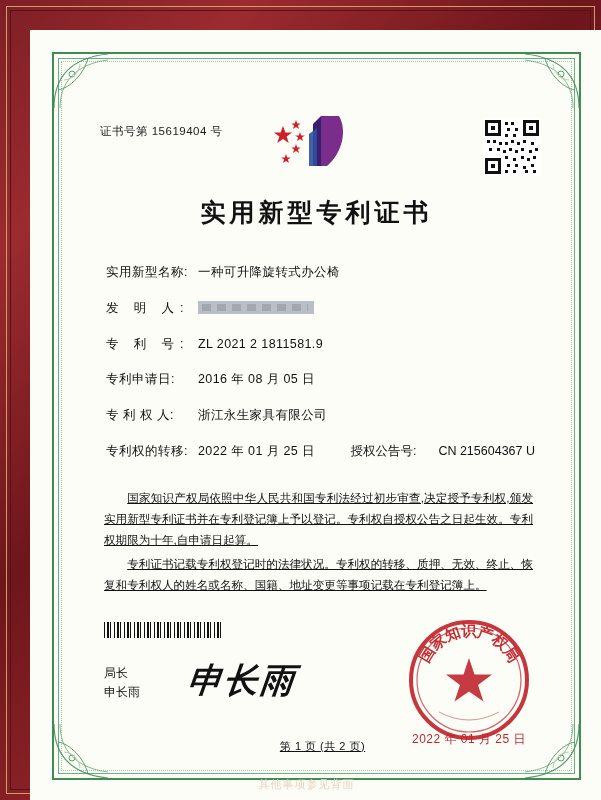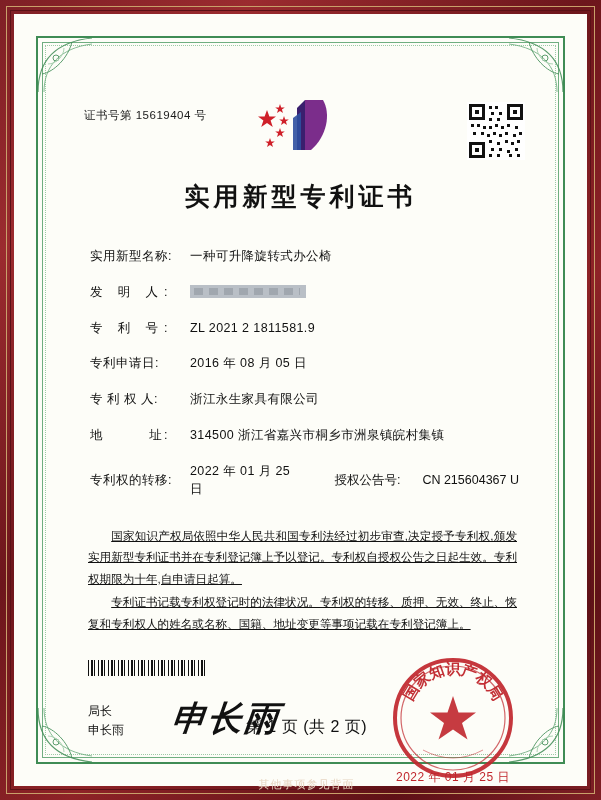--- a/index.html
+++ b/index.html
@@ -14,21 +14,21 @@
     overflow: hidden;
   }
 
   
   .certificate {
     position: relative;
     width: 601px;
     height: 800px;
     box-sizing: border-box;
     background: linear-gradient(135deg, #7e1f25 0%, #9b2b2f 18%, #6d161c 42%, #8e2327 62%, #5f1117 85%, #7e1f25 100%);
-    padding: 14px;
+    padding: 30px;
   }
   .frame-inner-line {
     position: absolute;
     inset: 6px;
     border: 1px solid #c9a06a;
     pointer-events: none;
   }
   .frame-inner-line2 {
     position: absolute;
     inset: 10px;
@@ -129,21 +129,20 @@
     margin-top: 34px;
     padding: 0 22px 0 30px;
   }
   .row {
     display: flex;
     align-items: center;
     margin-bottom: 17px;
     font-size: 12.5px;
     color: #111;
     line-height: 1.5;
-    gap: 8px;
   }
   .row .lbl {
     width: 92px;
     flex: 0 0 92px;
     letter-spacing: 0.5px;
     white-space: nowrap;
   }
   .row .lbl.spread {
     display: inline-block;
     text-align: justify;
@@ -257,23 +256,24 @@
     color: #c0262c;
     letter-spacing: 0.5px;
   }
 
   
   .page-num {
     position: absolute;
     left: 12px; right: 0;
     bottom: 8px;
     text-align: center;
-    font-size: 16px;
+    font-size: 11px;
     color: #111;
     letter-spacing: 0.5px;
+    text-decoration: underline;
   }
 </style>
 </head>
 <body>
 
 <div class="certificate">
   <div class="frame-inner-line"></div>
   <div class="frame-inner-line2"></div>
 
   <div class="paper">
@@ -416,24 +416,20 @@
         <div class="row">
           <span class="lbl">专利申请日:</span>
           <span class="val">2016 年 08 月 05 日</span>
         </div>
 
         <div class="row">
           <span class="lbl">专 利 权 人:</span>
           <span class="val">浙江永生家具有限公司</span>
         </div>
 
-        <div class="row">
-          <span class="lbl spread">地　　　址:</span>
-          <span class="val">314500 浙江省嘉兴市桐乡市洲泉镇皖村集镇</span>
-        </div>
 
         <div class="row two">
           <span class="lbl">专利权的转移:</span>
           <span class="val">2022 年 01 月 25 日</span>
           <span class="col2">
             <span class="lbl2">授权公告号:</span>
             <span>CN 215604367 U</span>
           </span>
         </div>
 

